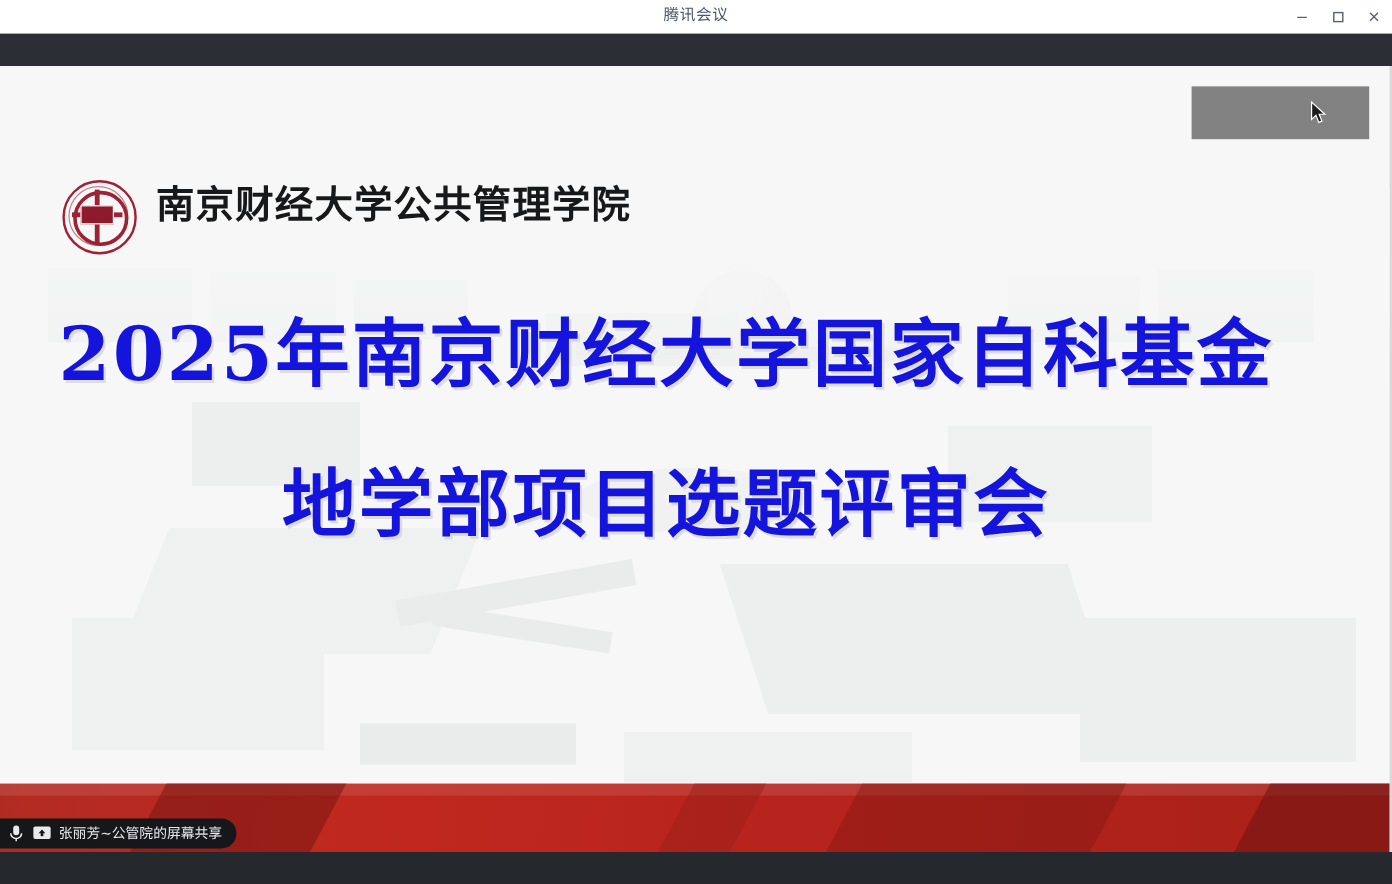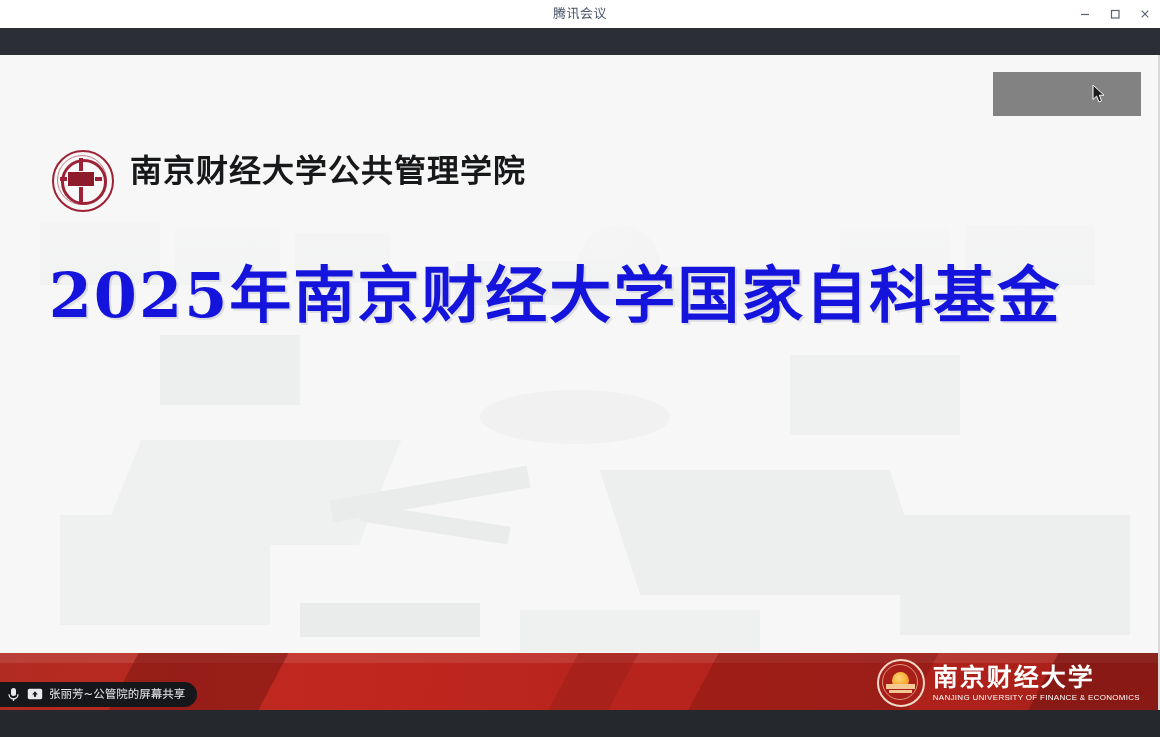--- a/index.html
+++ b/index.html
@@ -431,40 +431,29 @@
         </div>
         <div class="logo-text">
           <div class="logo-cn">南京财经大学公共管理学院</div>
         </div>
       </div>
 
       <div class="gray-box"></div>
 
       <div class="headline">
         <span class="line">2025年南京财经大学国家自科基金</span>
+        <span class="line">地学部项目选题评审会</span>
       </div>
 
       <div class="slide-footer">
         <div class="hi"></div>
         <div class="stripe s1"></div>
         <div class="stripe s2"></div>
         <div class="stripe s3"></div>
         <div class="stripe s4"></div>
-        <div class="nufe-lockup">
-          <div class="nufe-emblem">
-            <div class="ring"></div>
-            <div class="sun"></div>
-            <div class="gate"></div>
-            <div class="gate2"></div>
-          </div>
-          <div class="nufe-text">
-            <div class="nufe-cn">南京财经大学</div>
-            <div class="nufe-en">NANJING UNIVERSITY OF FINANCE &amp; ECONOMICS</div>
-          </div>
-        </div>
       </div>
 
     </div>
   </div>
 
   <svg class="cursor" viewBox="0 0 14 20">
     <path d="M1 1 L1 15.5 L4.6 12.1 L7 18 L9.6 16.9 L7.3 11.2 L12 11.2 Z" fill="#1c1c1c" stroke="#ffffff" stroke-width="1"></path>
   </svg>
 
   <div class="bottom-bar"></div>

